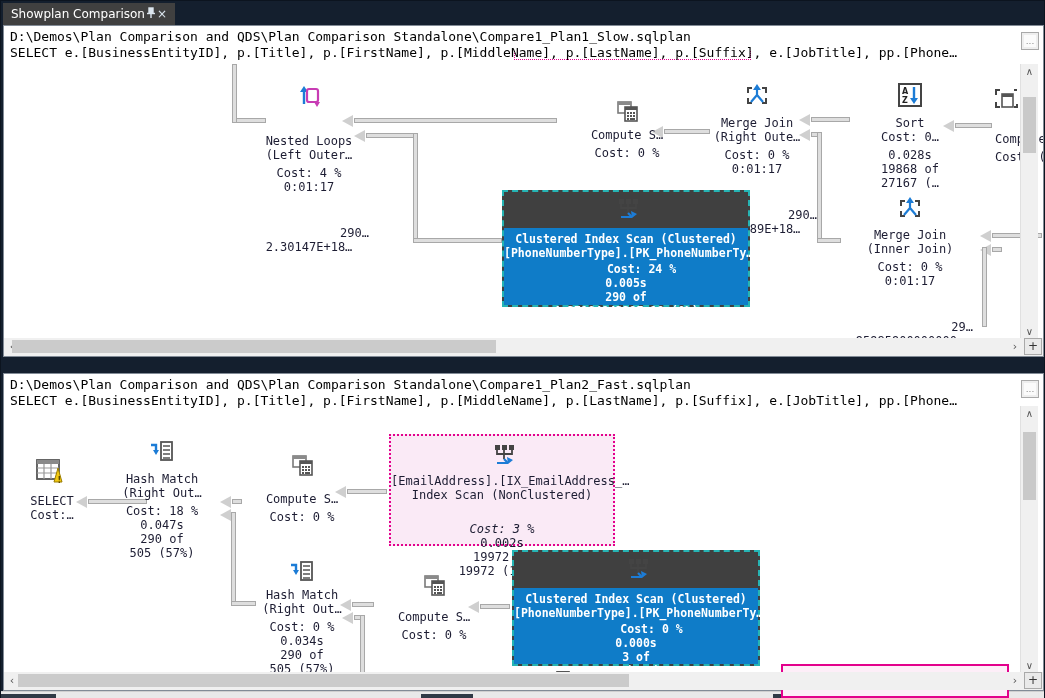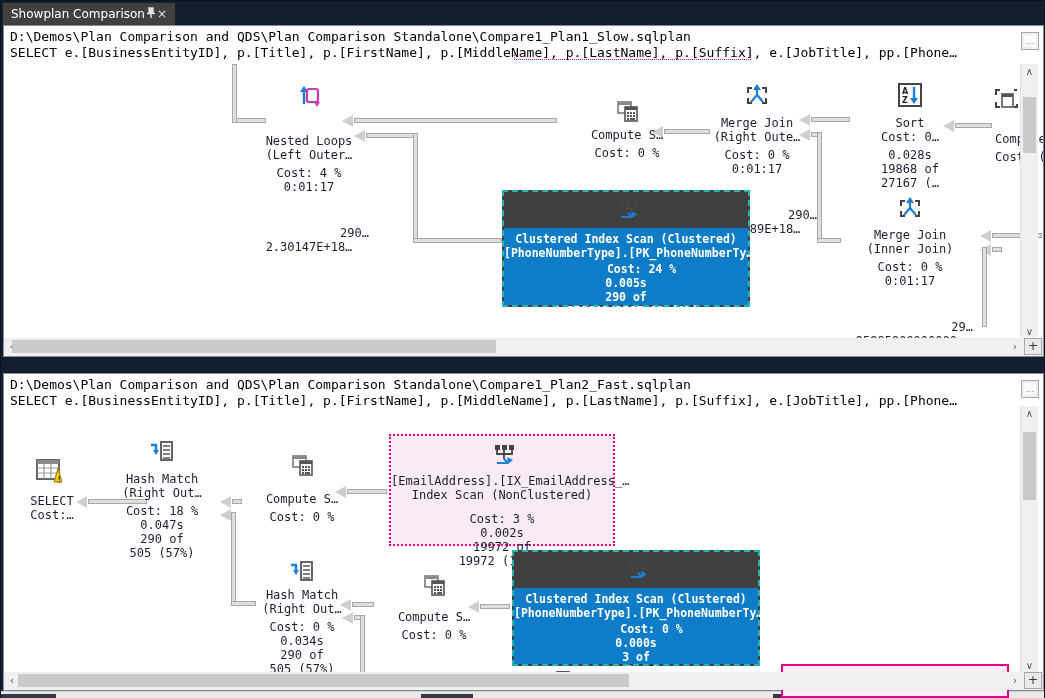--- a/index.html
+++ b/index.html
@@ -41,21 +41,21 @@
   .hl-node .strip { position:relative; height:36px; }
   .hl-node .body { background:#0f7cc8; color:#fff; height:calc(100% - 36px);
                    font:bold 11.5px "DejaVu Sans Mono", monospace; text-align:center;
                    padding-top:4px; line-height:14px; white-space:nowrap; }
   .hl-node .body .gap { margin-top:2px;padding-left:31px; }
 
   .pink-node { position:absolute; border:2px dotted #e3008c; background:#faeaf6; z-index:3;
                font:12px "DejaVu Sans Mono", monospace; color:#1d1d33; text-align:center;
                line-height:14px; white-space:nowrap; }
   .pink-node .txt { margin-top:38px; }
-  .pink-node .gap { margin-top:10px; }
+  .pink-node .gap { margin-top:20px;font-style:italic; }
   .pink-frag { position:absolute; border-left:1px dotted #e3008c; border-right:1px dotted #e3008c;
                border-bottom:1px dotted #e3008c; z-index:0; }
   .pink-partial { position:absolute; border:2px solid #e3008c; background:#fdeef8; z-index:1; }
 
   
   .abar { position:absolute; background:#dedede; border:1px solid #a8a8a8; z-index:1; }
   .ahead { position:absolute; width:0; height:0; border-top:6px solid transparent;
            border-bottom:6px solid transparent; border-right:11px solid #cfcfcf; z-index:1; }
 
   

